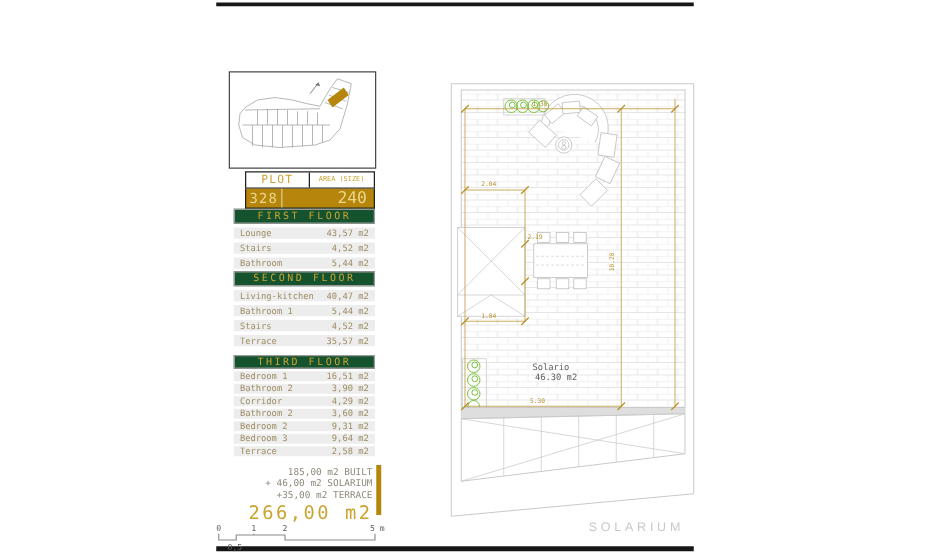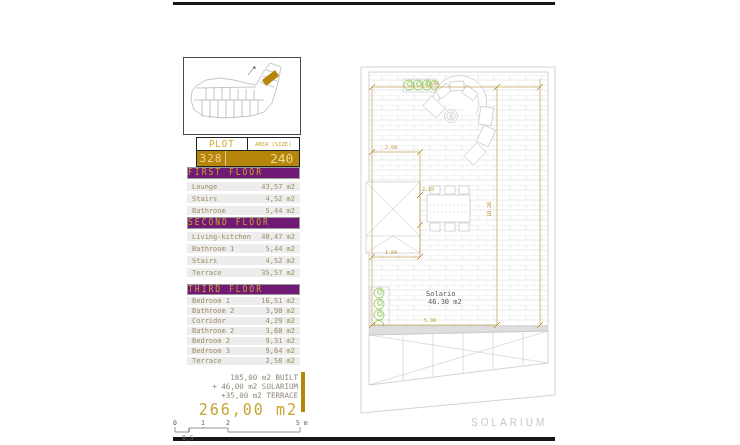--- a/index.html
+++ b/index.html
@@ -18,22 +18,22 @@
   .plot-head .c1{width:50px;border-right:1px solid #222;color:var(--gold-text,#C8A431);
                  font-size:9px;line-height:12px;text-align:center;letter-spacing:1px;}
   .plot-head .c2{width:52px;color:var(--gold-text,#C8A431);font-size:5.5px;line-height:12px;text-align:center;}
   .plot-val{display:flex;border:1px solid #222;border-top:none;background:var(--gold,#B5860B);height:15px;gap:44px;}
   .plot-val .c1{width:50px;border-right:1px solid rgba(255,255,255,.55);color:var(--gold-light,#EBD88E);
                 font-size:11px;line-height:15px;text-align:center;letter-spacing:1px;}
   .plot-val .c2{width:52px;color:var(--gold-light,#EBD88E);font-size:13px;line-height:15px;}
 
   
   .floor{position:absolute;left:187px;width:113px;}
-  .floor-head{border:1px solid #9a9a9a;background:#701a75;color:var(--gold-text,#C8A431);
-              letter-spacing:2px;font-size:8px;}
+  .floor-head{border:1px solid #9a9a9a;background:#14532d;color:var(--gold-text,#C8A431);
+              text-align:center;letter-spacing:2px;font-size:8px;}
   .f1 .floor-head,.f2 .floor-head{height:10px;line-height:10px;}
   .f3 .floor-head{height:9px;line-height:9px;}
   .room-row{display:flex;justify-content:space-between;align-items:center;background:var(--row-bg,#EDEDED);
             padding:0 5px;color:var(--row-text,#9C8C62);}
   .f1 .room-row,.f2 .room-row{height:9px;margin-top:3px;font-size:7px;text-align:right;}
   .f3 .room-row{height:8px;margin-top:2px;font-size:7px;}
   .f1{top:167px;} .f2{top:217px;} .f3{top:284px;}
 
   
   .summary{position:absolute;left:160px;top:373px;width:138px;text-align:right;

